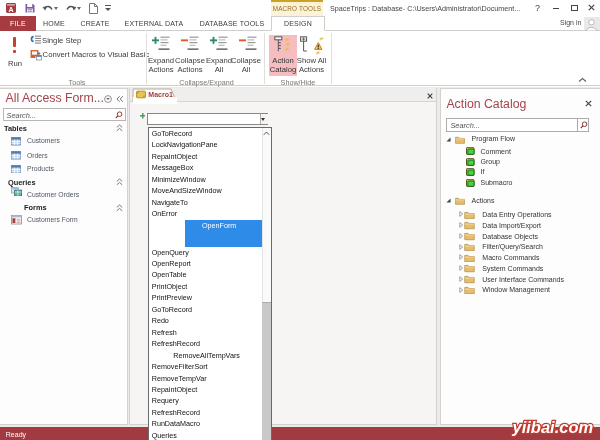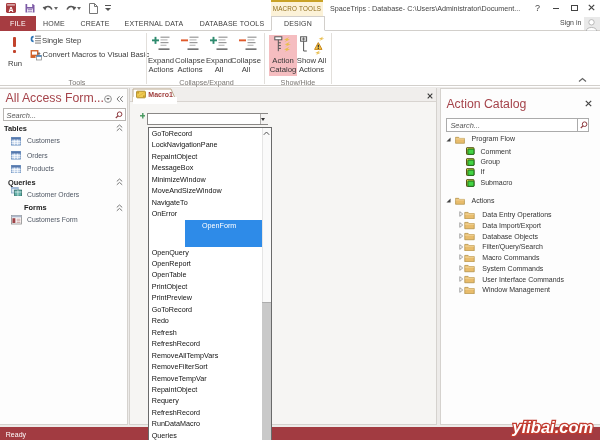--- a/index.html
+++ b/index.html
@@ -399,21 +399,21 @@
     <div style="height:27px;line-height:11.46px;padding-left:17px;background:#2E8BE8;color:#fff;margin-left:36px;">OpenForm</div>
     <div style="height:11.46px;line-height:11.46px;padding-left:2.7px;">OpenQuery</div>
     <div style="height:11.46px;line-height:11.46px;padding-left:2.7px;">OpenReport</div>
     <div style="height:11.46px;line-height:11.46px;padding-left:2.7px;">OpenTable</div>
     <div style="height:11.46px;line-height:11.46px;padding-left:2.7px;">PrintObject</div>
     <div style="height:11.46px;line-height:11.46px;padding-left:2.7px;">PrintPreview</div>
     <div style="height:11.46px;line-height:11.46px;padding-left:2.7px;">GoToRecord</div>
     <div style="height:11.46px;line-height:11.46px;padding-left:2.7px;">Redo</div>
     <div style="height:11.46px;line-height:11.46px;padding-left:2.7px;">Refresh</div>
     <div style="height:11.46px;line-height:11.46px;padding-left:2.7px;">RefreshRecord</div>
-    <div style="height:11.46px;line-height:11.46px;padding-left:2.7px;">RemoveAllTempVars</div>
+    <div style="height:11.46px;line-height:11.46px;padding-left:2.7px;text-align:center;">RemoveAllTempVars</div>
     <div style="height:11.46px;line-height:11.46px;padding-left:2.7px;">RemoveFilterSort</div>
     <div style="height:11.46px;line-height:11.46px;padding-left:2.7px;">RemoveTempVar</div>
     <div style="height:11.46px;line-height:11.46px;padding-left:2.7px;">RepaintObject</div>
     <div style="height:11.46px;line-height:11.46px;padding-left:2.7px;">Requery</div>
     <div style="height:11.46px;line-height:11.46px;padding-left:2.7px;">RefreshRecord</div>
     <div style="height:11.46px;line-height:11.46px;padding-left:2.7px;">RunDataMacro</div>
     <div style="height:11.46px;line-height:11.46px;padding-left:2.7px;">Queries</div>
   </div>
 
 <div class="abs" style="left:261.5px;top:127.9px;width:9px;height:312.1px;background:#FAFAFA;border-left:1px solid #E5E5E5;z-index:6;"></div>

